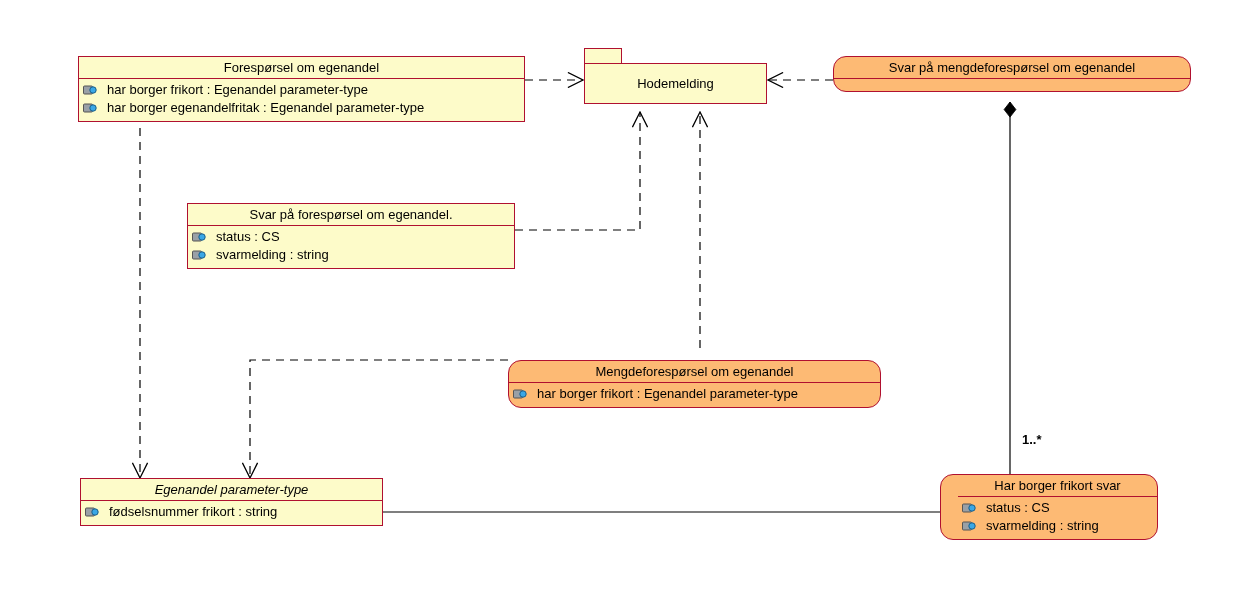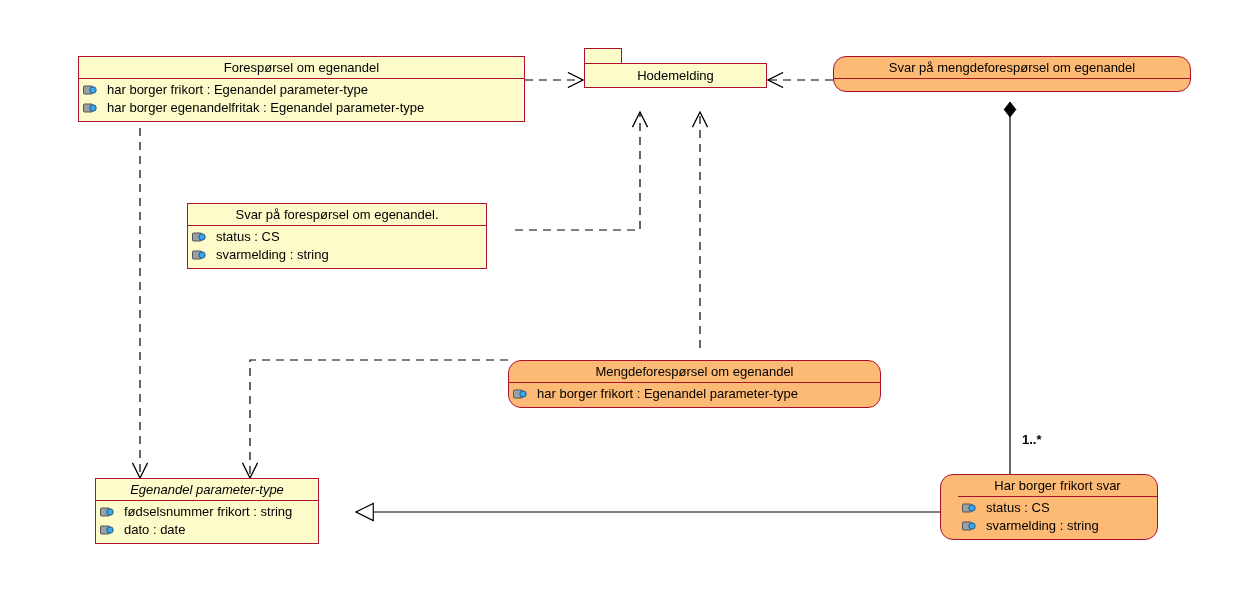--- a/index.html
+++ b/index.html
@@ -65,21 +65,21 @@
     border: 1px solid #b01030;
     border-bottom: none;
     background: #fdfbc9;
     box-sizing: border-box;
   }
   .pkg-body {
     position: absolute;
     border: 1px solid #b01030;
     background: #fdfbc9;
     text-align: center;
-    padding: 4px 10px;
+    padding: 12px 10px;
     box-sizing: border-box;
   }
   svg.edges {
     position: absolute;
     left: 0; top: 0;
     width: 1258px;
     height: 598px;
     pointer-events: none;
   }
   .mult-label {
@@ -155,21 +155,21 @@
     <div class="pkg-body" style="left:0; top:15px; width:183px;">
       <span>Hodemelding</span>
     </div>
   </div>
 
   <div class="class-box green" style="left:833px; top:56px; width:358px;">
     <div class="class-title">Svar på mengdeforespørsel om egenandel</div>
     <div class="class-body"></div>
   </div>
 
-  <div class="class-box" style="left:187px; top:203px; width:300px;">
+  <div class="class-box" style="left:187px; top:203px; width:328px;">
     <div class="class-title">Svar på forespørsel om egenandel.</div>
     <div class="class-body">
       <div class="attr-row">
         <span class="icon">
           <svg viewBox="0 0 14 14">
               <rect x="0.5" y="3" width="9" height="8" rx="1" fill="#9aa0a6" stroke="#555"></rect>
               <circle cx="10" cy="7" r="3.2" fill="#3aa7e6" stroke="#1a5f8a"></circle>
             </svg>
         </span>
         <span>status : CS</span>
@@ -194,40 +194,31 @@
           <svg viewBox="0 0 14 14">
               <rect x="0.5" y="3" width="9" height="8" rx="1" fill="#9aa0a6" stroke="#555"></rect>
               <circle cx="10" cy="7" r="3.2" fill="#3aa7e6" stroke="#1a5f8a"></circle>
             </svg>
         </span>
         <span>har borger frikort : Egenandel parameter-type</span>
       </div>
     </div>
   </div>
 
-  <div class="class-box" style="left:95px; top:478px; width:224px;">
+  <div class="class-box" style="left:80px; top:478px; width:303px;">
     <div class="class-title italic">Egenandel parameter-type</div>
     <div class="class-body">
       <div class="attr-row">
         <span class="icon">
           <svg viewBox="0 0 14 14">
               <rect x="0.5" y="3" width="9" height="8" rx="1" fill="#9aa0a6" stroke="#555"></rect>
               <circle cx="10" cy="7" r="3.2" fill="#3aa7e6" stroke="#1a5f8a"></circle>
             </svg>
         </span>
         <span>fødselsnummer frikort : string</span>
-      </div>
-      <div class="attr-row">
-        <span class="icon">
-          <svg viewBox="0 0 14 14">
-              <rect x="0.5" y="3" width="9" height="8" rx="1" fill="#9aa0a6" stroke="#555"></rect>
-              <circle cx="10" cy="7" r="3.2" fill="#3aa7e6" stroke="#1a5f8a"></circle>
-            </svg>
-        </span>
-        <span>dato : date</span>
       </div>
     </div>
   </div>
 
   <div class="class-box green" style="left:940px; top:474px; width:218px;padding-left:17px;">
     <div class="class-title">Har borger frikort svar</div>
     <div class="class-body">
       <div class="attr-row">
         <span class="icon">
           <svg viewBox="0 0 14 14">

